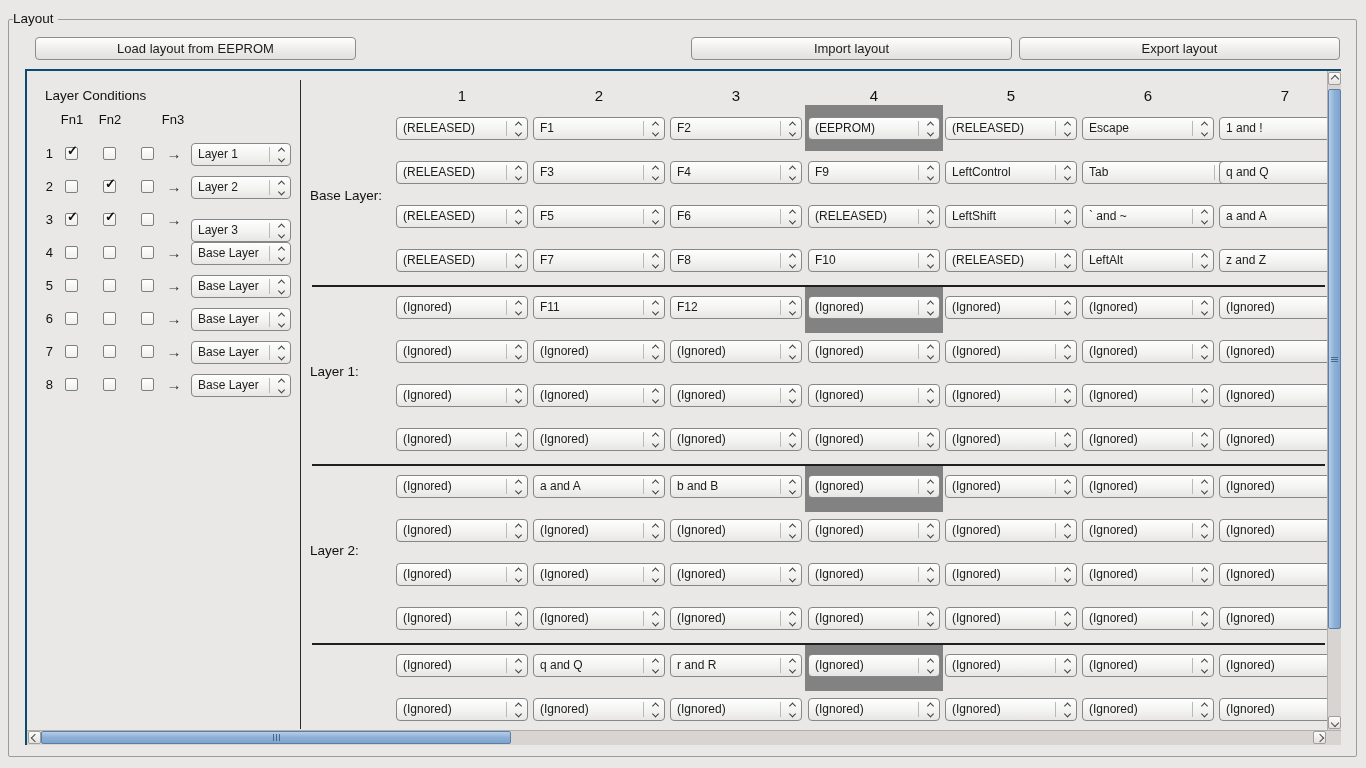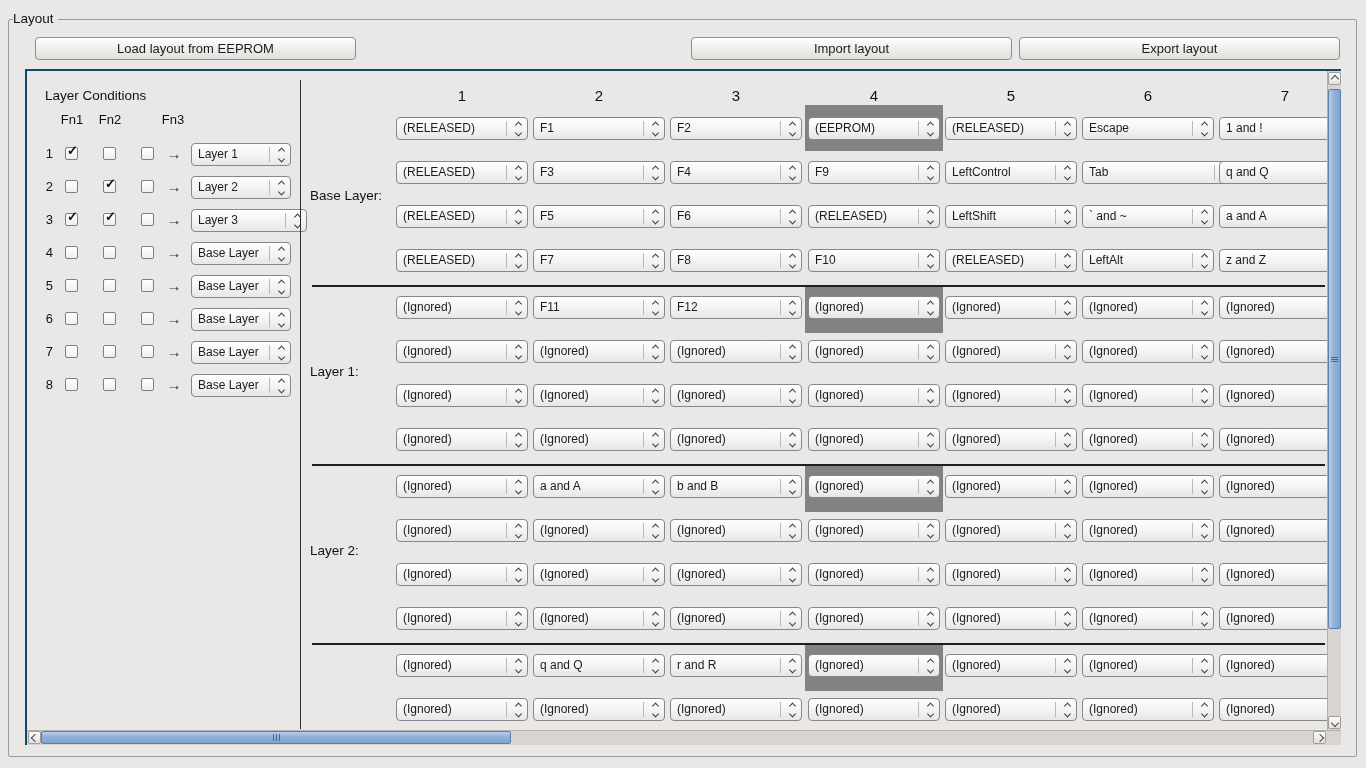--- a/index.html
+++ b/index.html
@@ -102,21 +102,21 @@
           <div>
             <div class="lc-num" style="left: 12px; top: 141px;">3</div>
             <div class="cb" style="left: 38px; top: 142px;">
               <span class="mark">✓</span>
             </div>
             <div class="cb" style="left: 76px; top: 142px;">
               <span class="mark">✓</span>
             </div>
             <div class="cb" style="left: 114px; top: 142px;"></div>
             <div class="lc-arrow" style="left: 134px; top: 140px;">→</div>
-            <div class="dd" style="left: 164px; top: 138px; width: 116px;">
+            <div class="dd" style="left: 164px; top: 148px; width: 100px;">
               <span class="dd-txt">Layer 3</span>
               <span class="dd-sep"></span>
               <span class="dd-arrows">
                 <i class="chev up"></i>
                 <i class="chev down"></i>
               </span>
             </div>
           </div>
           <div>
             <div class="lc-num" style="left: 12px; top: 174px;">4</div>

